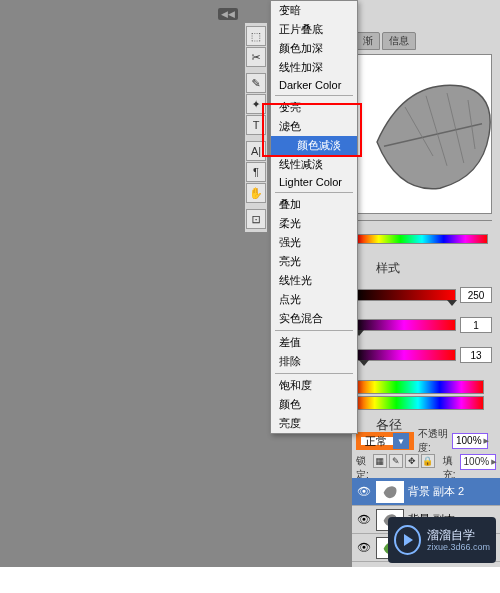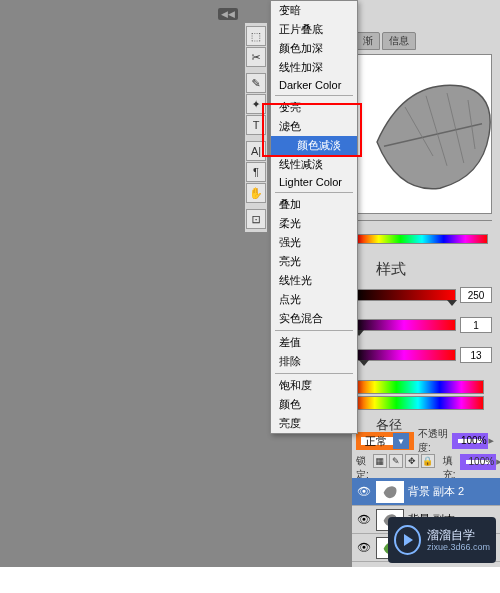--- a/index.html
+++ b/index.html
@@ -23,39 +23,39 @@
     .tabs-top { position: absolute; top: 32px; left: 4px; right: 4px; height: 18px; display: flex; gap: 2px; }
     .tab { background: #b4b4b4; border: 1px solid #888; padding: 1px 6px; font-size: 10px; color: #333; border-radius: 2px 2px 0 0; }
     
     .leaf-preview { position: absolute; top: 54px; left: 0; right: 8px; height: 160px; background: #fff; border: 1px solid #888; overflow: hidden; }
     .leaf { width: 140px; height: 140px; margin: 10px 0 0 10px; }
     
     .color-strip { position: absolute; top: 220px; left: 0; right: 8px; height: 26px; background: #d6d6d6; border-top: 1px solid #888; }
     .rainbow-thin { position: absolute; bottom: 2px; left: 4px; right: 4px; height: 10px;
       background: linear-gradient(90deg, #f00, #ff0, #0f0, #0ff, #00f, #f0f, #f00); border: 1px solid #888; }
     
-    .styles-header { position: absolute; top: 258px; left: 18px; right: 8px; height: 18px; font-size: 15px; color: #333; padding: 2px 6px; background: #d6d6d6; }
+    .styles-header { position: absolute; top: 258px; left: 18px; right: 8px; height: 18px; font-size: 12px; color: #333; padding: 2px 6px; background: #d6d6d6; }
     
     .slider-row { position: absolute; left: 0; right: 8px; height: 22px; display: flex; align-items: center; }
     .slider-bar { flex: 1; height: 12px; border: 1px solid #888; margin-right: 4px; position: relative; }
     .slider-thumb { position: absolute; top: 10px; width: 0; height: 0; border-left: 5px solid transparent; border-right: 5px solid transparent; border-top: 6px solid #333; }
     .slider-val { width: 32px; height: 16px; border: 1px solid #888; background: #fff; font-size: 10px; text-align: center; line-height: 16px; }
     
     .grad-red { background: linear-gradient(90deg, #000, #f00); }
     .grad-mag { background: linear-gradient(90deg, #000, #f0f, #f00); }
     .rainbow-bar { height: 14px; background: linear-gradient(90deg, #f00, #ff0, #0f0, #0ff, #00f, #f0f, #f00); border: 1px solid #888; margin: 2px 8px 0 0; }
     
     .path-header { position: absolute; top: 414px; left: 18px; right: 8px; font-size: 13px; color: #333; padding: 2px 6px; }
     
     .blend-row { position: absolute; top: 430px; left: 0; right: 8px; height: 22px; display: flex; align-items: center; gap: 4px; padding: 0 4px; }
     .blend-select { width: 78px; height: 18px; background: #fff; border: 5px solid #f97316; display: flex; align-items: center; }
     .blend-txt { flex: 1; padding-left: 4px; font-size: 11px; }
     .blend-arrow { width: 16px; height: 16px; background: #4a7abf; display: flex; align-items: center; justify-content: center; color: #fff; font-size: 8px; }
     .pct-label { font-size: 10px; color: #333; }
-    .pct-val { width: 36px; height: 16px; background: #fff; border: 6px solid #8b5cf6; font-size: 10px; text-align: left; padding-left: 3px; line-height: 16px; display: flex; align-items: center; }
+    .pct-val { width: 36px; height: 16px; background: #fff; border: 1px solid #8b5cf6; font-size: 10px; text-align: left; padding-left: 3px; line-height: 16px; display: flex; align-items: center; }
     .pct-arrow { font-size: 7px; margin-left: 2px; color: #666; }
     
     .lock-row { position: absolute; top: 454px; left: 0; right: 8px; height: 20px; display: flex; gap: 4px; padding: 0 4px; font-size: 10px; color: #333; }
     .lock-icons { display: flex; gap: 2px; }
     .lock-ic { width: 14px; height: 14px; border: 1px solid #999; background: #e0e0e0; font-size: 9px; text-align: center; line-height: 12px; }
     
     .layers-area { position: absolute; top: 478px; left: 0; right: 0; bottom: 26px; background: #d6d6d6; }
     .layer-row { display: flex; align-items: center; height: 28px; border-bottom: 1px solid #aaa; padding: 0 4px; gap: 4px; }
     .layer-row.active { background: #4a7abf; color: #fff; }
     .eye { width: 16px; height: 16px; display: flex; align-items: center; justify-content: center; font-size: 11px; }

